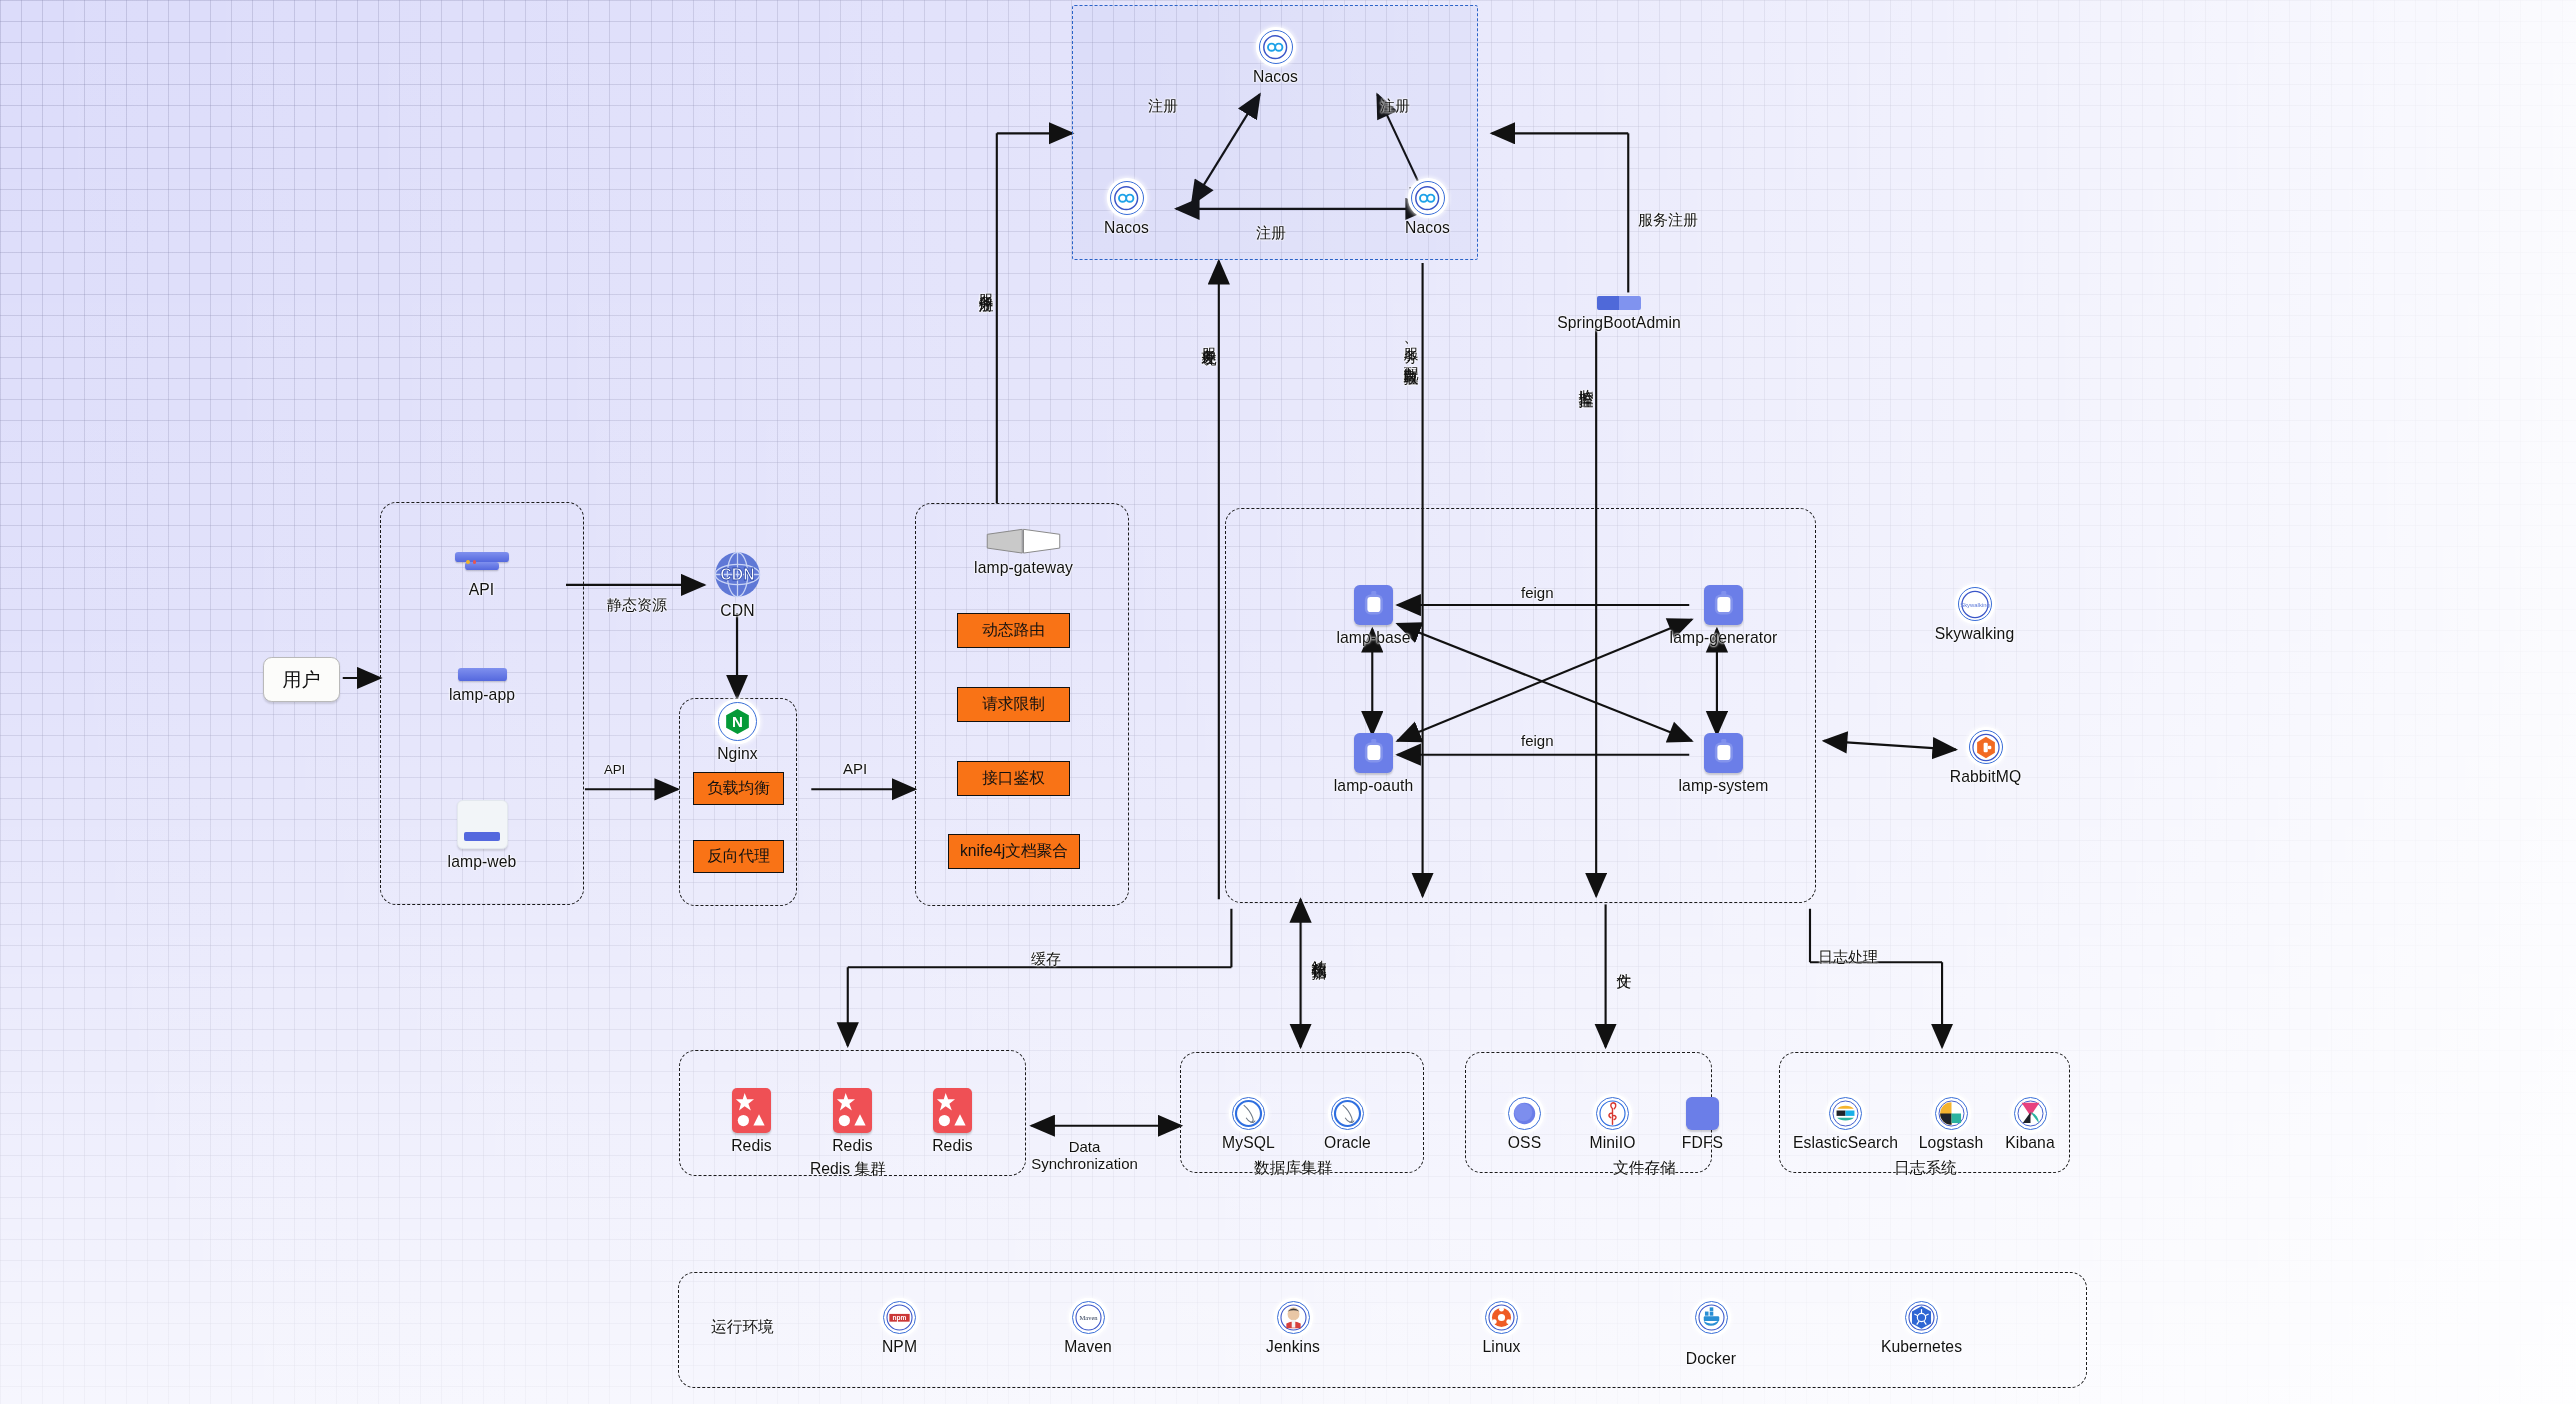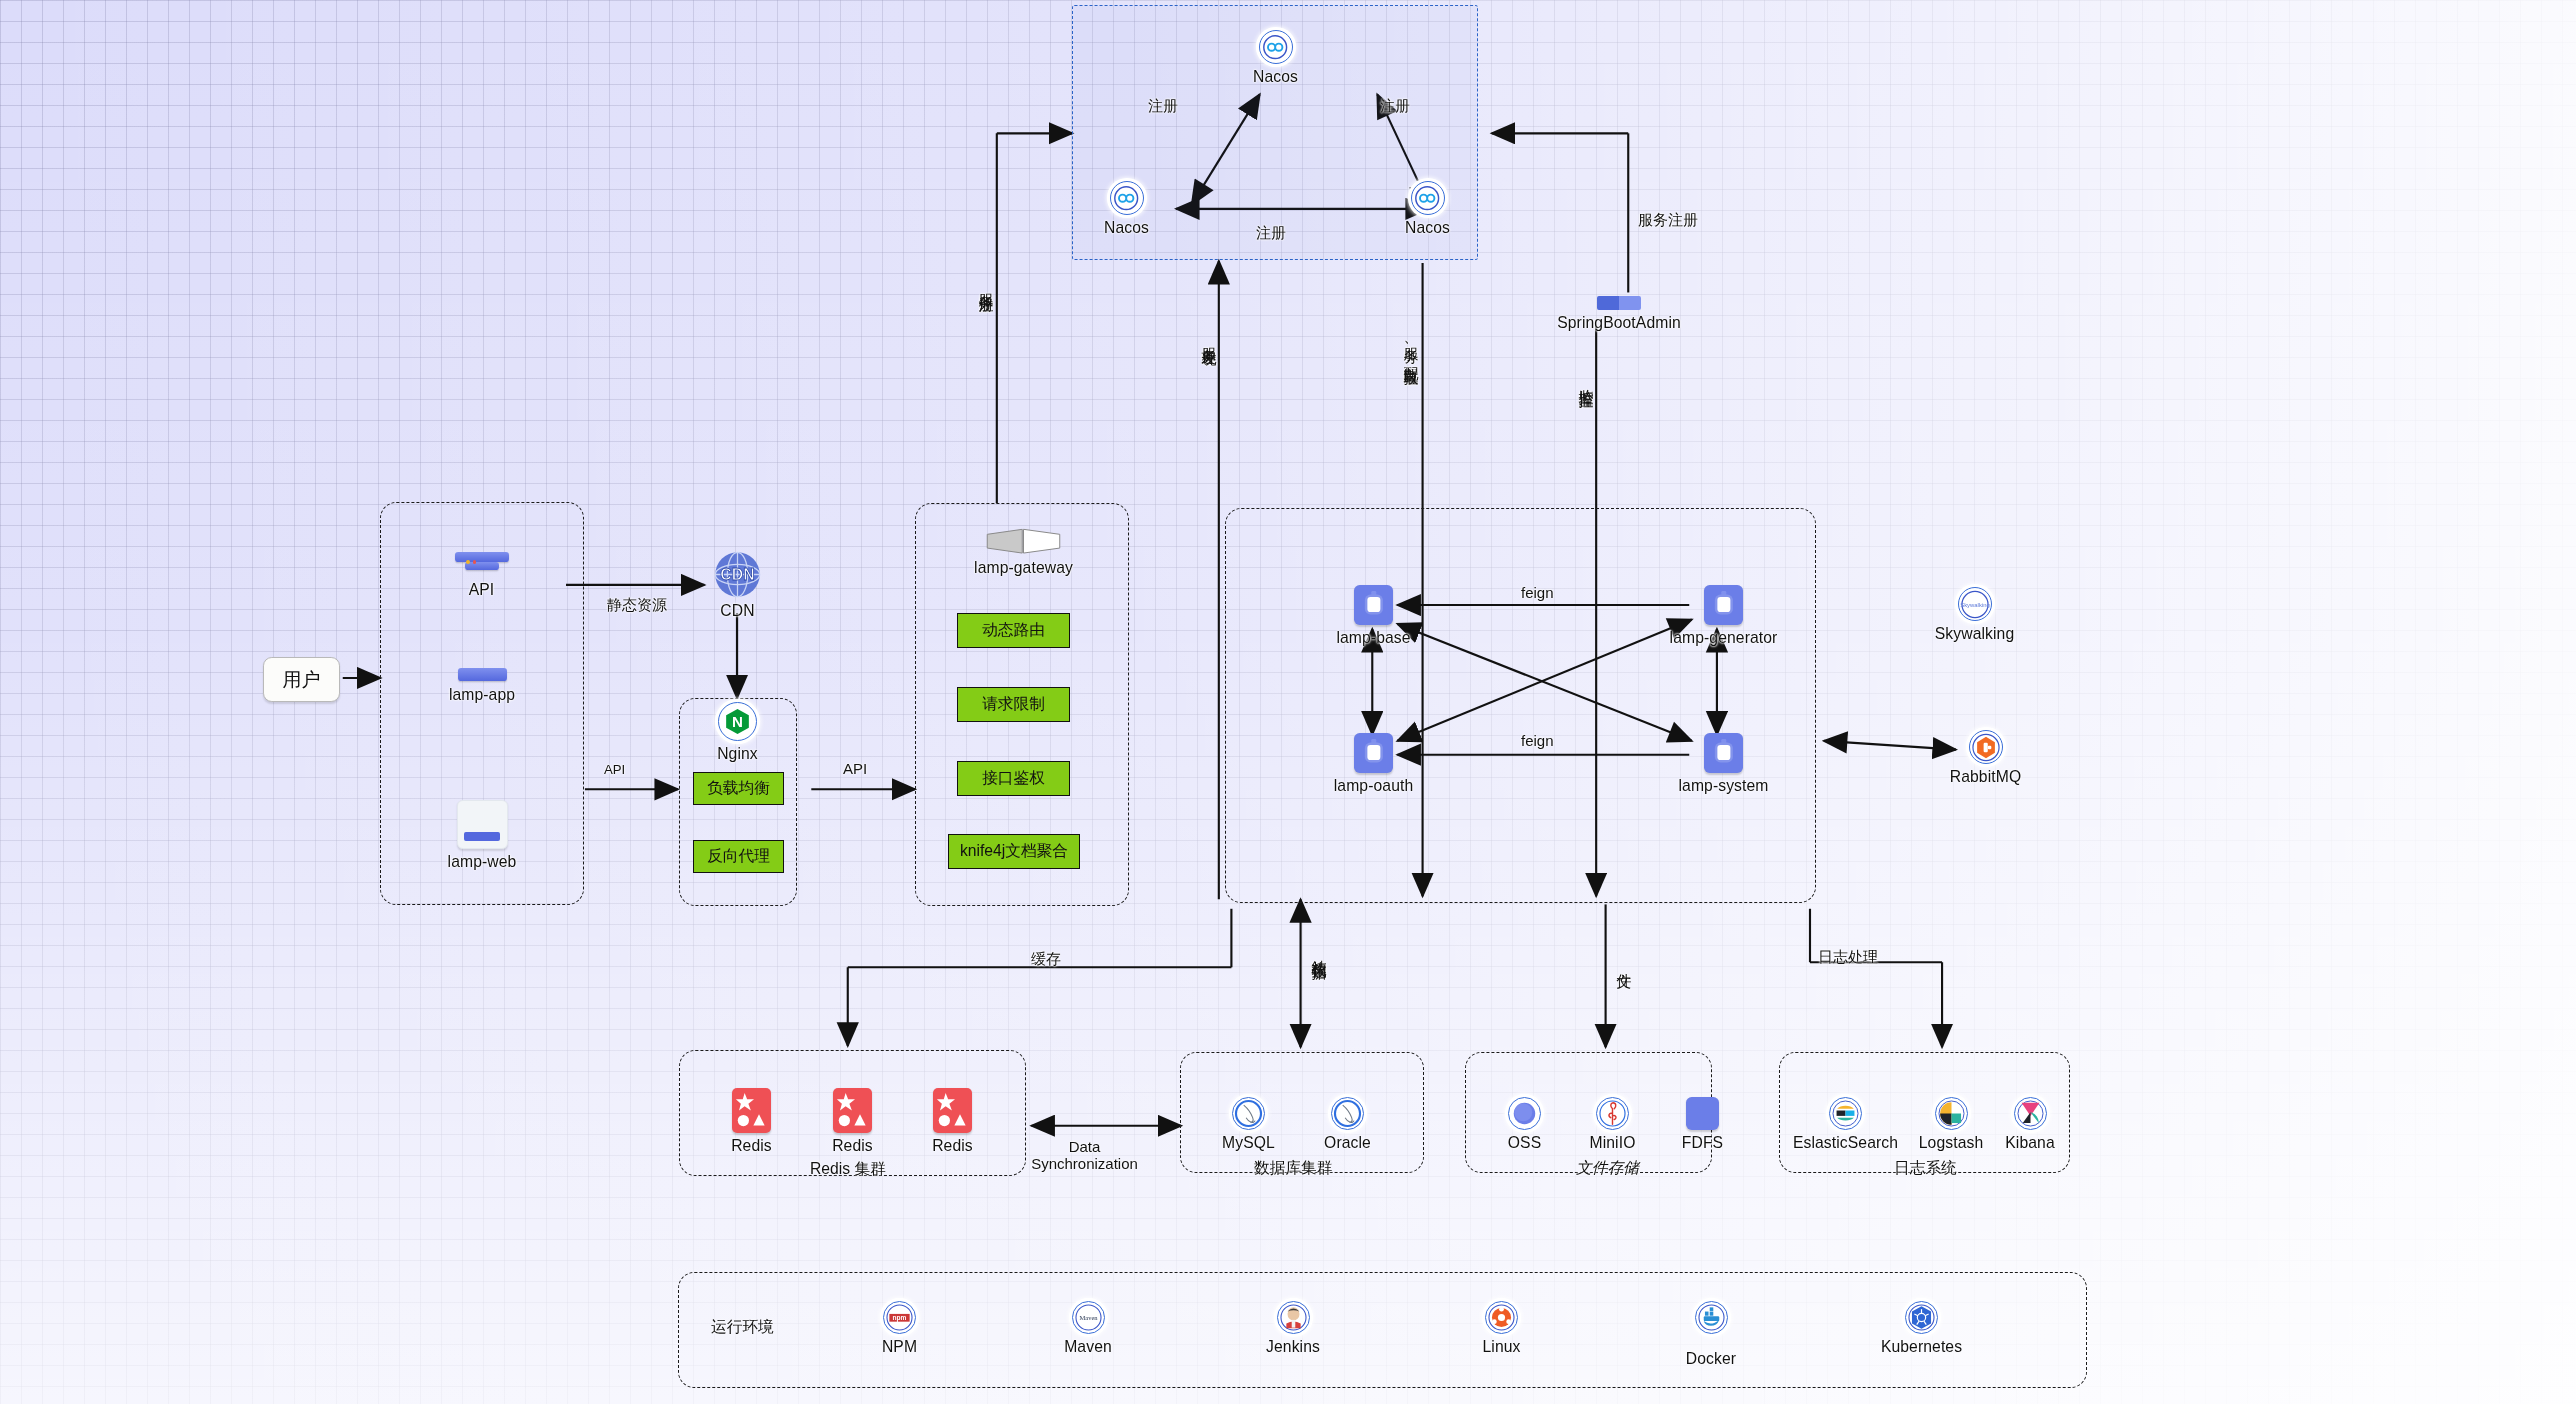--- a/index.html
+++ b/index.html
@@ -40,21 +40,21 @@
 
   
   .userpill{
     position:absolute;background:#fcfcfa;border:1.3px solid #b9b9b9;border-radius:8.8px;
     display:flex;align-items:center;justify-content:center;font-size:19px;color:#111;
     box-shadow:0 1.3px 1.9px rgba(0,0,0,.12);
   }
 
   
   .featbox{
-    position:absolute;background:#84cc16;border:1.9px solid #111;
+    position:absolute;background:#f97316;border:1.9px solid #111;
     display:flex;align-items:center;justify-content:center;font-size:15.7px;color:#111;
     box-sizing:border-box;
   }
 
   
   .ic{position:relative;display:block;}
   .circ-badge{
     border-radius:50%;background:#fff;border:1.3px solid #3a6fd8;
     display:flex;align-items:center;justify-content:center;
     box-shadow:0 0 0 3.1px #fff, 0 0 4.4px 3.8px rgba(255,255,255,.9);
@@ -435,21 +435,21 @@
         <path d="M26 44 L26 18 M26 18 C22 14 22 9 27 8 C32 8 33 14 29 18
                  M26 26 C20 24 18 30 23 33 M26 30 C32 28 34 34 29 36" fill="none" stroke="#d8372f" stroke-width="2.4" stroke-linecap="round"></path>
       </svg>
     </span>
     <span class="cap">MiniIO</span>
   </div>
   <div class="node" style="left:1665px;top:1097px;width:75px;">
     <span class="ic bluecube" style="width:33px;height:33px;"></span>
     <span class="cap">FDFS</span>
   </div>
-  <div class="grplabel" style="left:1576px;top:1158px;font-style:italic;">文件存储</div>
+  <div class="grplabel" style="left:1613px;top:1158px;">文件存储</div>
 
   <div class="grp" style="left:1779px;top:1052px;width:291px;height:121px;"></div>
 
   <div class="node" style="left:1786px;top:1097px;width:119px;">
     <span class="ic circ-badge" style="width:33px;height:33px;">
       <svg viewBox="0 0 52 52" width="31" height="31">
         <circle cx="26" cy="26" r="21" fill="#fff" stroke="#3a56c8" stroke-width="1.6"></circle>
         <path d="M12 18 a16 10 0 0 1 28 0 z" fill="#f5b32e"></path>
         <rect x="11" y="21" width="15" height="9" fill="#1f232a"></rect>
         <rect x="26" y="21" width="15" height="9" fill="#19b0e8"></rect>

